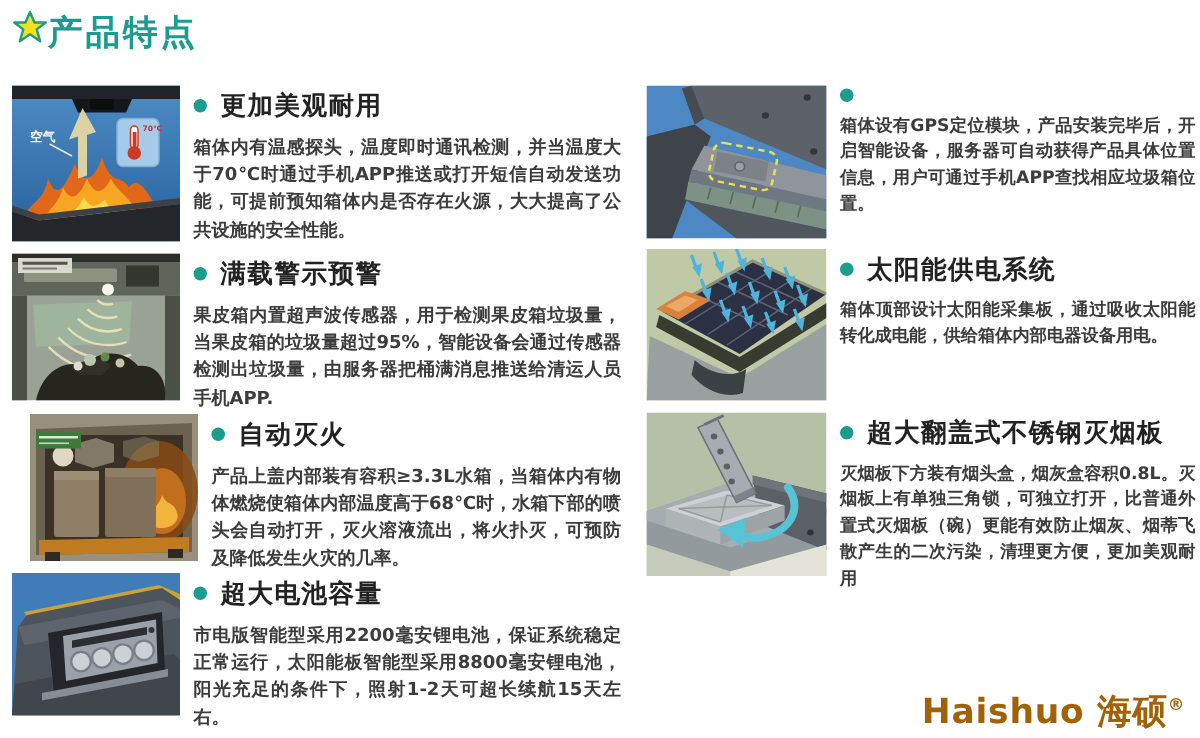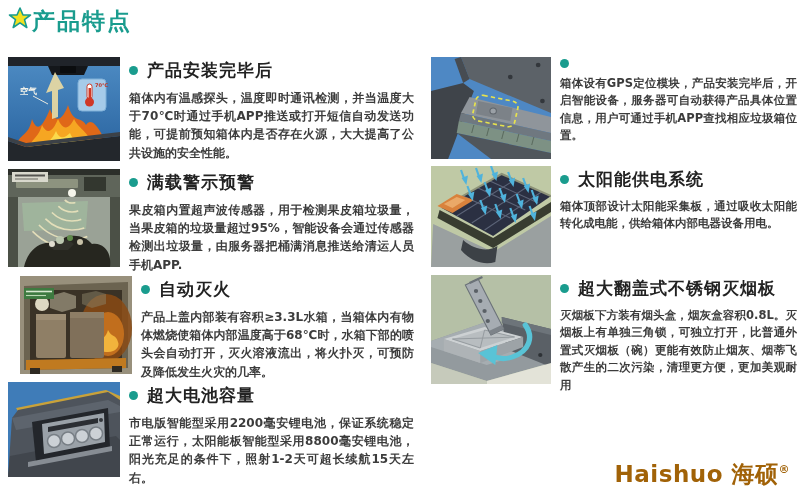--- a/index.html
+++ b/index.html
@@ -90,21 +90,21 @@
         <rect x="70" y="22" width="28" height="32" rx="4" fill="#a6cbe9" stroke="#7fb0d8"></rect>
         <rect x="79" y="27" width="5" height="15" rx="2.5" fill="#ffffff" stroke="#cc3a28" stroke-width="1"></rect>
         <circle cx="81.5" cy="45" r="4.5" fill="#d03826"></circle>
         <rect x="80.5" y="31" width="2.5" height="12" fill="#d03826"></rect>
         <text x="87" y="30" font-size="5" fill="#c03020">70℃</text>
       </g>
     </svg>
     <div class="ftext">
       <div class="ftitle">
         <span class="bullet"></span>
-        <span>产品安装完毕后</span>
+        <span>更加美观耐用</span>
       </div>
       <p class="fbody">箱体内有温感探头，温度即时通讯检测，并当温度大于70℃时通过手机APP推送或打开短信自动发送功能，可提前预知箱体内是否存在火源，大大提高了公共设施的安全性能。</p>
     </div>
   </div>
 
   <div class="feature fl2">
     <svg class="pic" viewBox="0 0 112 98" height="98" preserveAspectRatio="none">
       <defs>
           <clipPath id="wedge">
             <polygon points="64,24 2,84 90,98"></polygon>

